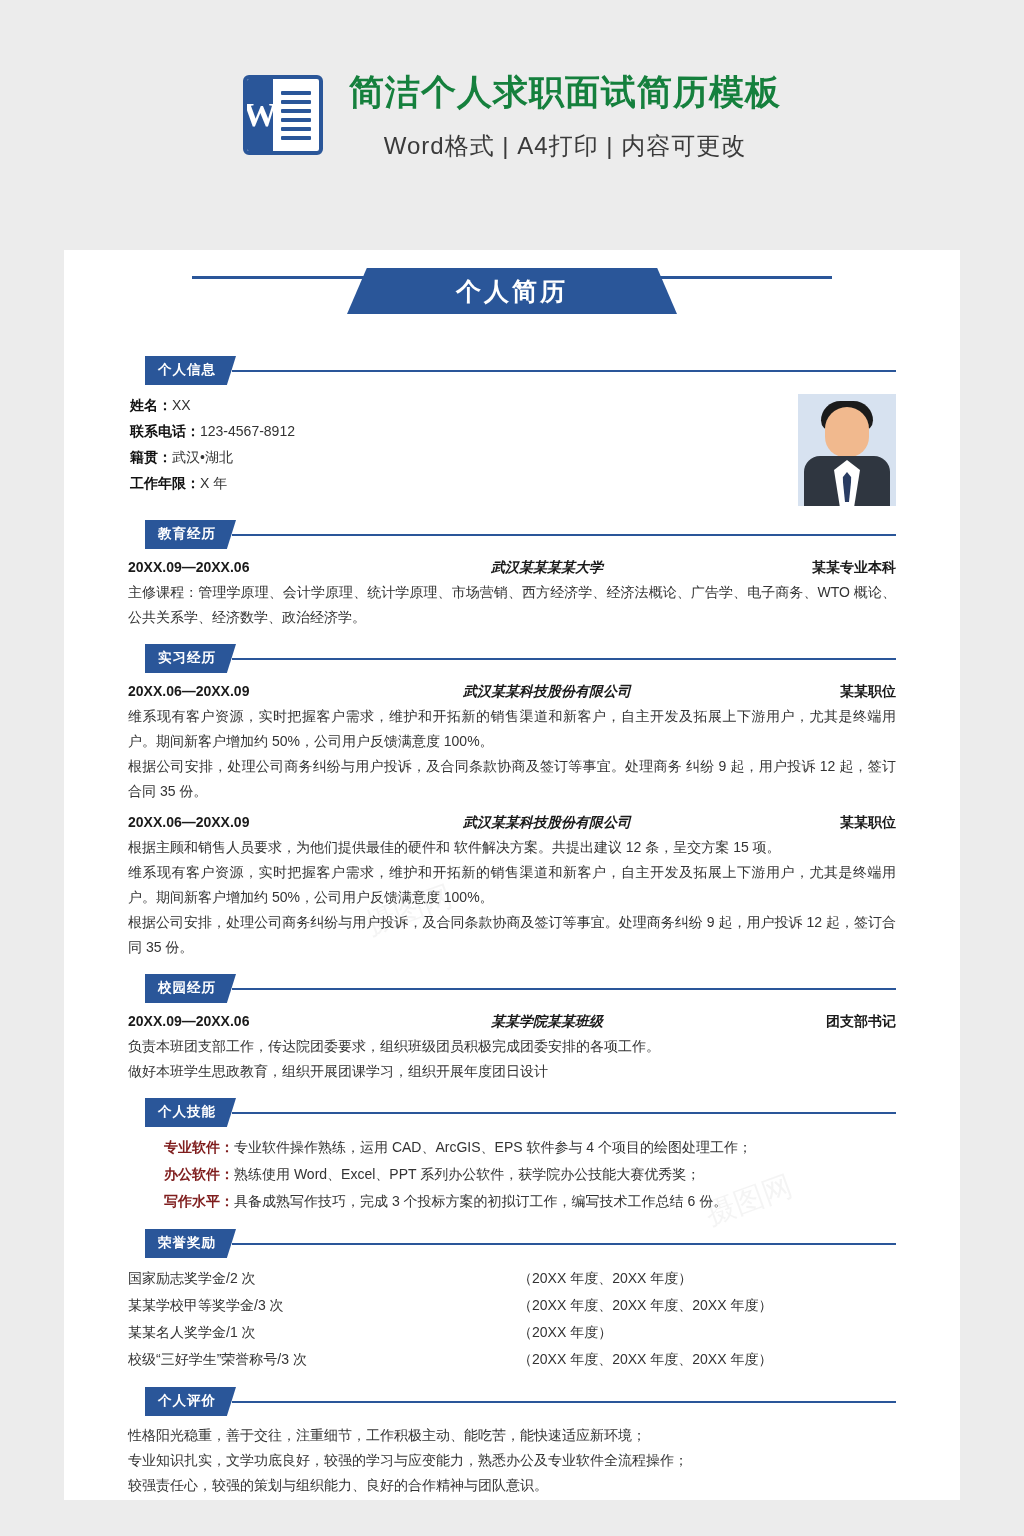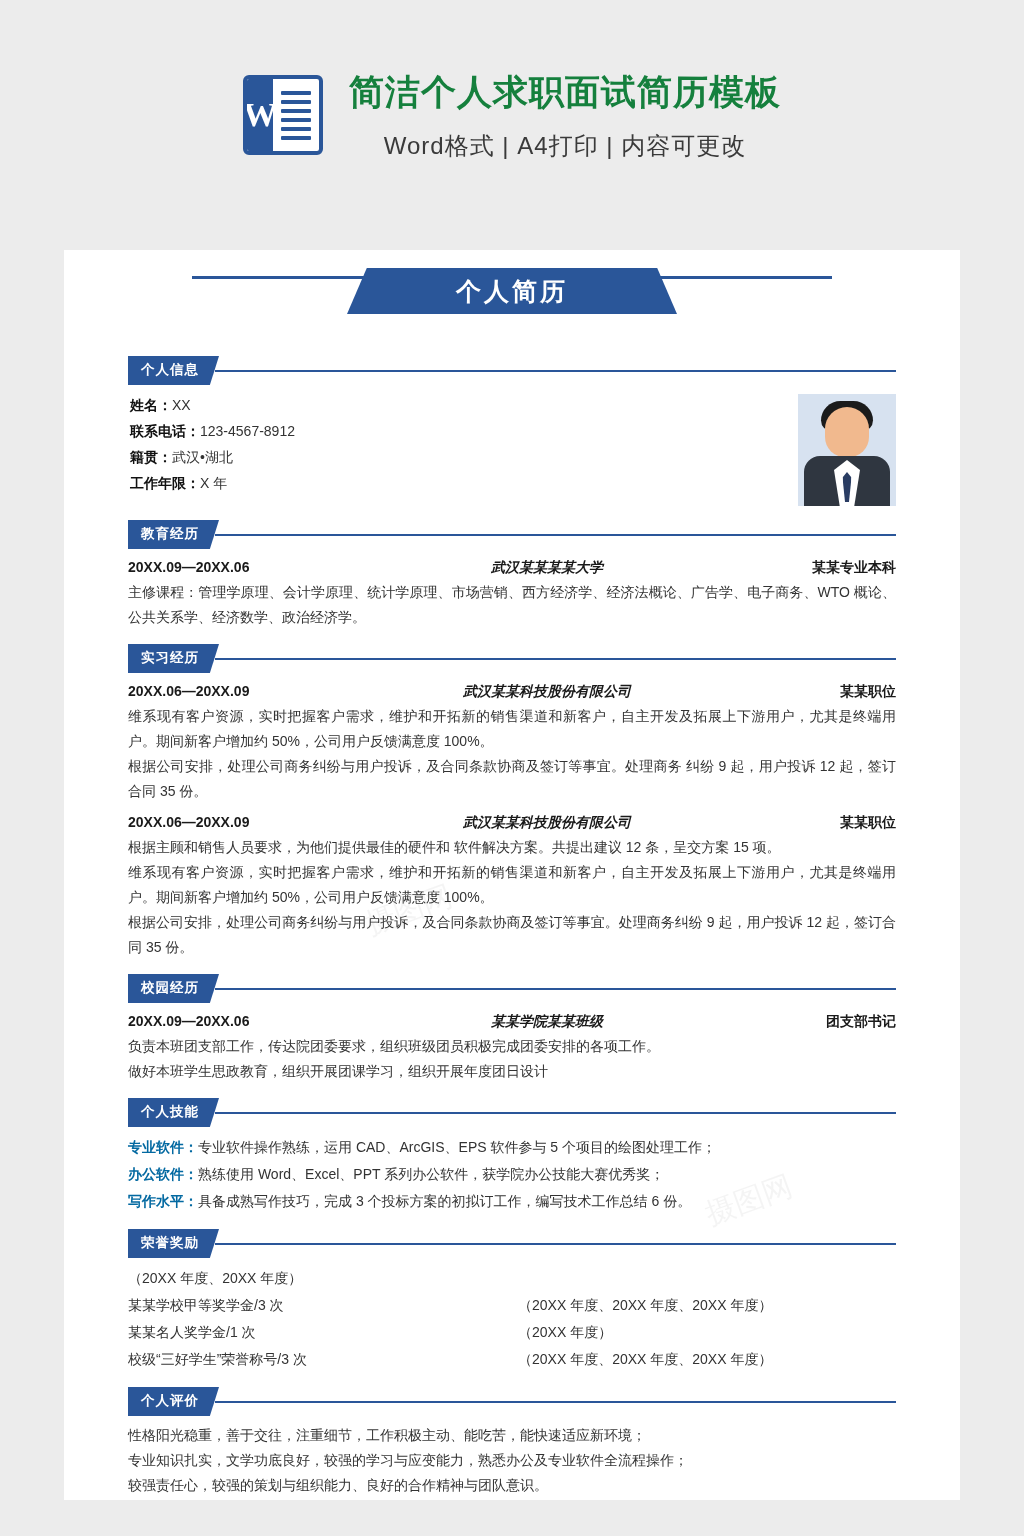--- a/index.html
+++ b/index.html
@@ -76,21 +76,21 @@
     background: #2a5699;
     color: #fff;
     display: flex; align-items: center; justify-content: center;
     font-size: 25px; font-weight: bold; letter-spacing: 3px;
     clip-path: polygon(6% 0, 94% 0, 100% 100%, 0% 100%);
   }
 
   
   .sec {
     display: flex; align-items: center;
-    margin-top: 14px; margin-bottom: 7px;
+    margin-top: 14px; margin-bottom: 7px; margin-left: 17px;
   }
   .sec-tag {
     background: #2a5699; color: #fff;
     font-size: 13.5px; font-weight: bold;
     padding: 5px 13px 6px 13px;
     letter-spacing: 1px;
     clip-path: polygon(0 0, 100% 0, 90% 100%, 0% 100%);
     padding-right: 20px;
   }
   .sec-line { flex: 1; height: 2px; background: #2a5699; margin-left: -4px; }
@@ -143,21 +143,21 @@
   .entry .e-org { flex: 1; text-align: center; font-style: italic; }
   .entry .e-role { width: 200px; text-align: right; }
 
   .para {
     font-size: 14px; color: #333; line-height: 25px;
     text-align: justify;
   }
 
   
   .skill-line { font-size: 14px; color: #333; line-height: 27px; }
-  .skill-line b { color: #0369a1; }
+  .skill-line b { color: #7f1d1d; margin-left: 36px; }
 
   
   .honor-row { display: flex; font-size: 14px; color: #333; line-height: 27px; }
   .honor-row .h-name { width: 390px; }
   .honor-row .h-years { flex: 1; }
 
   
   .watermark {
     position: absolute; left: 0; top: 0; width: 100%; height: 100%;
     pointer-events: none;
@@ -274,34 +274,35 @@
     <div class="e-role">团支部书记</div>
   </div>
   <div class="para">负责本班团支部工作，传达院团委要求，组织班级团员积极完成团委安排的各项工作。</div>
   <div class="para">做好本班学生思政教育，组织开展团课学习，组织开展年度团日设计</div>
 
   <div class="sec">
     <div class="sec-tag">个人技能</div>
     <div class="sec-line"></div>
   </div>
   <div class="skill-line">
-    <b>专业软件：</b><span>专业软件操作熟练，运用 CAD、ArcGIS、EPS 软件参与 5 个项目的绘图处理工作；</span>
+    <b>专业软件：</b><span>专业软件操作熟练，运用 CAD、ArcGIS、EPS 软件参与 4 个项目的绘图处理工作；</span>
   </div>
   <div class="skill-line">
     <b>办公软件：</b><span>熟练使用 Word、Excel、PPT 系列办公软件，获学院办公技能大赛优秀奖；</span>
   </div>
   <div class="skill-line">
     <b>写作水平：</b><span>具备成熟写作技巧，完成 3 个投标方案的初拟订工作，编写技术工作总结 6 份。</span>
   </div>
 
   <div class="sec">
     <div class="sec-tag">荣誉奖励</div>
     <div class="sec-line"></div>
   </div>
   <div class="honor-row">
+    <div class="h-name">国家励志奖学金/2 次</div>
     <div class="h-years">（20XX 年度、20XX 年度）</div>
   </div>
   <div class="honor-row">
     <div class="h-name">某某学校甲等奖学金/3 次</div>
     <div class="h-years">（20XX 年度、20XX 年度、20XX 年度）</div>
   </div>
   <div class="honor-row">
     <div class="h-name">某某名人奖学金/1 次</div>
     <div class="h-years">（20XX 年度）</div>
   </div>

